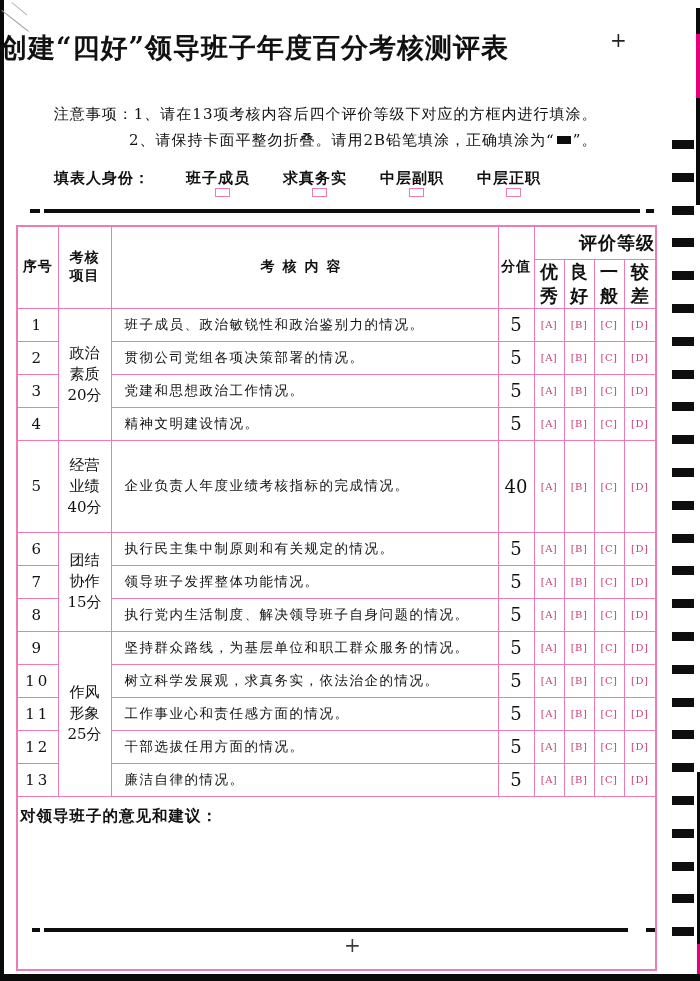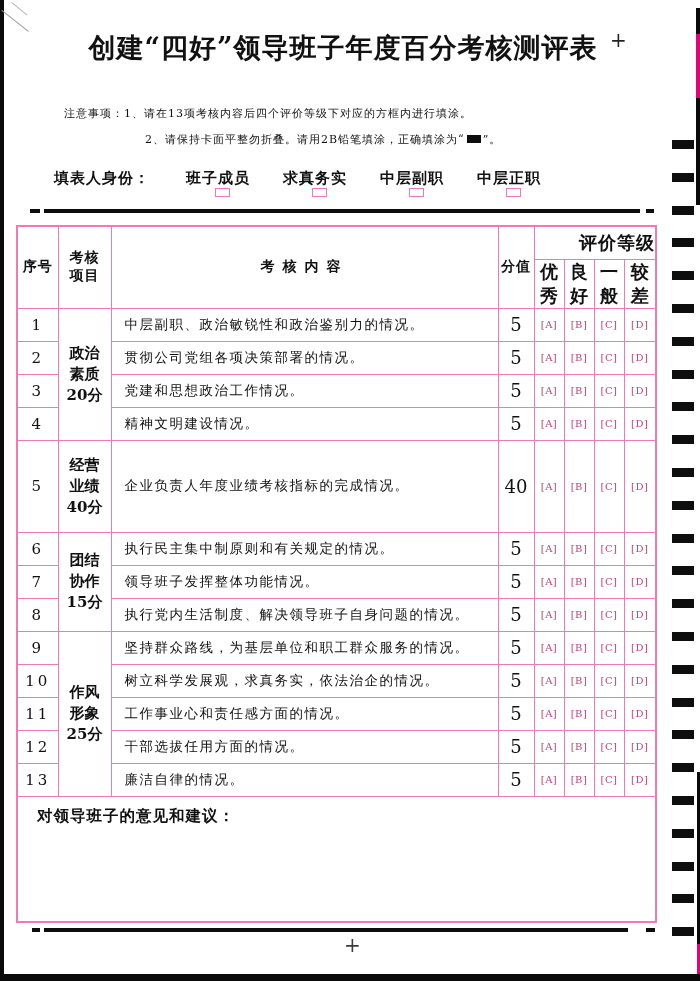--- a/index.html
+++ b/index.html
@@ -27,24 +27,24 @@
   .timing-strip {
     position:absolute; left:672px; top:140px; width:22px; height:797px;
     background: repeating-linear-gradient(to bottom, #0e0e0e 0px, #0e0e0e 9px, transparent 9px, transparent 32.8px);
   }
   
   .plus-top { position:absolute; left:610px; top:28px; font-size:20px; color:#222; font-weight:normal; }
   .plus-bottom { position:absolute; left:344px; top:933px; font-size:20px; color:#3a3a3a; }
   
   .title {
     position:absolute; left:0; top:30px; width:686px;
-    text-align:center; font-size:27px; font-weight:bold; letter-spacing:1px;
-  }
-  
-  .notes { position:absolute; left:64px; top:101px; font-size:11px; line-height:26px; letter-spacing:1px; }
+    font-size:27px; font-weight:bold; letter-spacing:1px;
+  }
+  
+  .notes { position:absolute; left:48px; top:101px; font-size:15px; line-height:26px; letter-spacing:1px;text-align:right; }
   .notes .row2 { padding-left:81px; }
   .fill-example {
     display:inline-block; width:14px; height:8px; background:#0d0d0d;
     vertical-align:middle; margin:0 2px 2px 2px;
   }
   
   .identity { position:absolute; left:54px; top:169px; font-size:15px; font-weight:bold; display:flex; align-items:flex-start; letter-spacing:1px; }
   .identity .lbl { margin-right:36px; }
   .identity .opt { display:flex; align-items:center; margin-right:33px;flex-direction:column; }
   .identity .cbx {
@@ -68,26 +68,26 @@
   td { border:1px solid #ef7ab6; text-align:center; vertical-align:middle; overflow:hidden; }
   td.h { font-weight:bold; font-size:14px; letter-spacing:1px; }
   td.h-content { letter-spacing:8px; }
   td.h-grade { font-size:18px;text-align:right; }
   td.h-sub { font-weight:bold; font-size:18px; letter-spacing:0; }
   tr.hr1 td { height:33px; }
   tr.hr2 td { height:37px; }
   tr.r { height:33px; }
   tr.r-tall { height:92px; }
   td.c-no { font-size:15px; letter-spacing:3px; }
-  td.c-grp { font-weight:bold; font-size:15px; line-height:21px;margin-left:32px; }
+  td.c-grp { font-weight:normal; font-size:15px; line-height:21px;margin-left:32px; }
   td.c-grp span { display:block; }
   td.c-content { text-align:left; padding-left:13px; font-size:13.5px; letter-spacing:1.5px; }
   td.c-score { font-size:18px; }
   td.c-mark { font-size:10px; color:#c9407a; letter-spacing:0.5px; }
-  td.c-sugg { height:126px; text-align:left; vertical-align:top; padding:9px 0 0 19px; font-weight:bold; font-size:15.5px; letter-spacing:1px; }
+  td.c-sugg { height:174px; text-align:left; vertical-align:top; padding:9px 0 0 2px; font-weight:bold; font-size:15.5px; letter-spacing:1px; }
 </style>
 </head>
 <body>
 
 <div class="page">
 
   <div class="edge-left"></div>
   <div class="edge-bottom"></div>
   <div class="corner-scratch"></div>
   <div class="corner-scratch2"></div>
@@ -161,21 +161,21 @@
         <td class="h-sub">较差</td>
       </tr>
 
       <tr class="r">
         <td class="c-no">1</td>
         <td class="c-grp" rowspan="4">
               <span>政治</span>
               <span>素质</span>
               <span>20分</span>
             </td>
-        <td class="c-content">中层副职、政治敏锐性和政治鉴别力的情况。</td>
+        <td class="c-content">班子成员、政治敏锐性和政治鉴别力的情况。</td>
         <td class="c-score">5</td>
         <td class="c-mark">[A]</td>
         <td class="c-mark">[B]</td>
         <td class="c-mark">[C]</td>
         <td class="c-mark">[D]</td>
       </tr>
       <tr class="r">
         <td class="c-no">2</td>
         <td class="c-content">贯彻公司党组各项决策部署的情况。</td>
         <td class="c-score">5</td>

